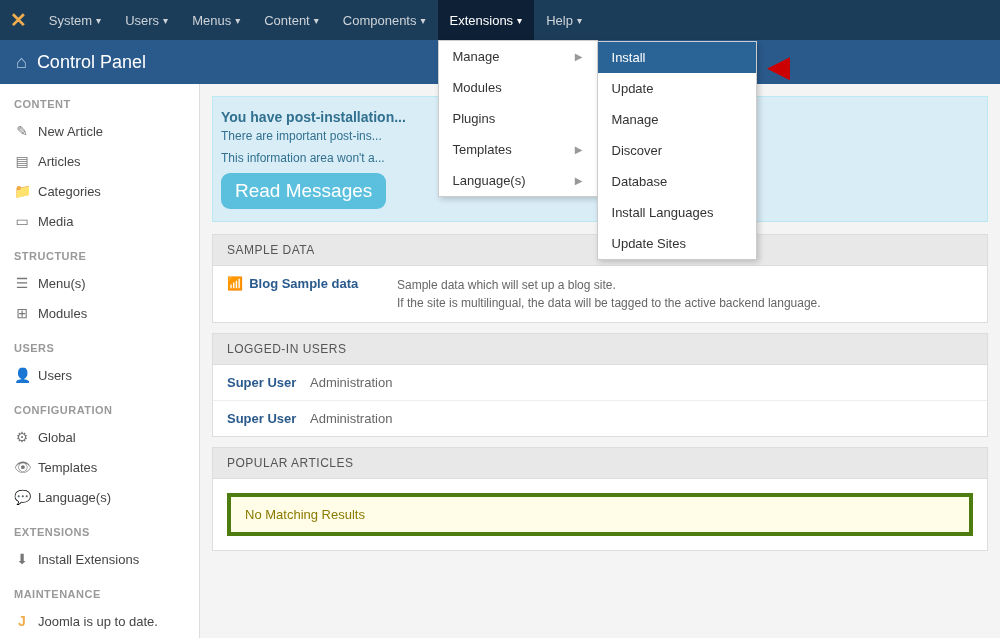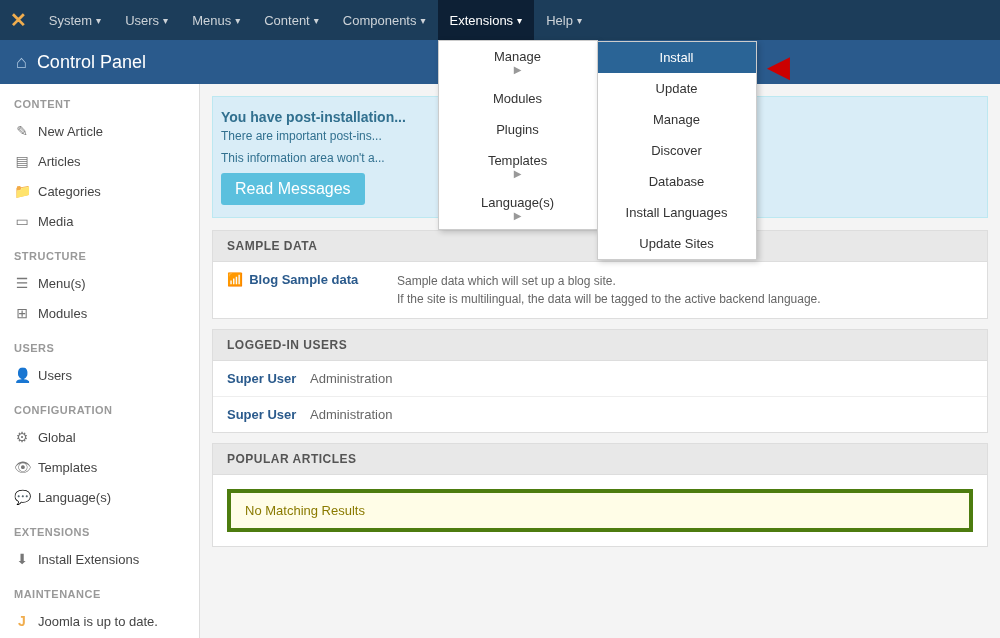--- a/index.html
+++ b/index.html
@@ -129,33 +129,33 @@
     .post-install-notice .notice-text {
       color: #31708f;
       font-size: 12px;
       margin-bottom: 8px;
     }
     .btn-read-messages {
       background: #5bc0de;
       color: #fff;
       border: none;
       padding: 7px 14px;
-      font-size: 16px;
+      font-size: 19px;
       cursor: pointer;
-      border-radius: 3px;
+      border-radius: 9px;
     }
 
     
     .section-header {
       background: #e8e8e8;
       border: 1px solid #ddd;
       border-bottom: none;
       padding: 8px 14px;
       font-size: 12px;
-      font-weight: bold;
+      font-weight: normal;
       color: #555;
       letter-spacing: 0.5px;
       margin: 0 12px;
       margin-top: 10px;
     }
     .section-content {
       background: #fff;
       border: 1px solid #ddd;
       margin: 0 12px;
       margin-bottom: 10px;
@@ -221,21 +221,20 @@
     .dropdown-menu .dm-item {
       display: flex;
       align-items: center;
       justify-content: space-between;
       padding: 8px 14px;
       color: #333;
       cursor: pointer;
       text-decoration: none;
       font-size: 13px;
       white-space: nowrap;
-      flex-direction: column;
     }
     .dm-item.active-highlight {
       background: #2a6496;
       color: #fff;
     }
 
     
     .has-sub { position: relative; }
     .sub-arrow { font-size: 10px; color: #999; }
     .sub-dropdown {

